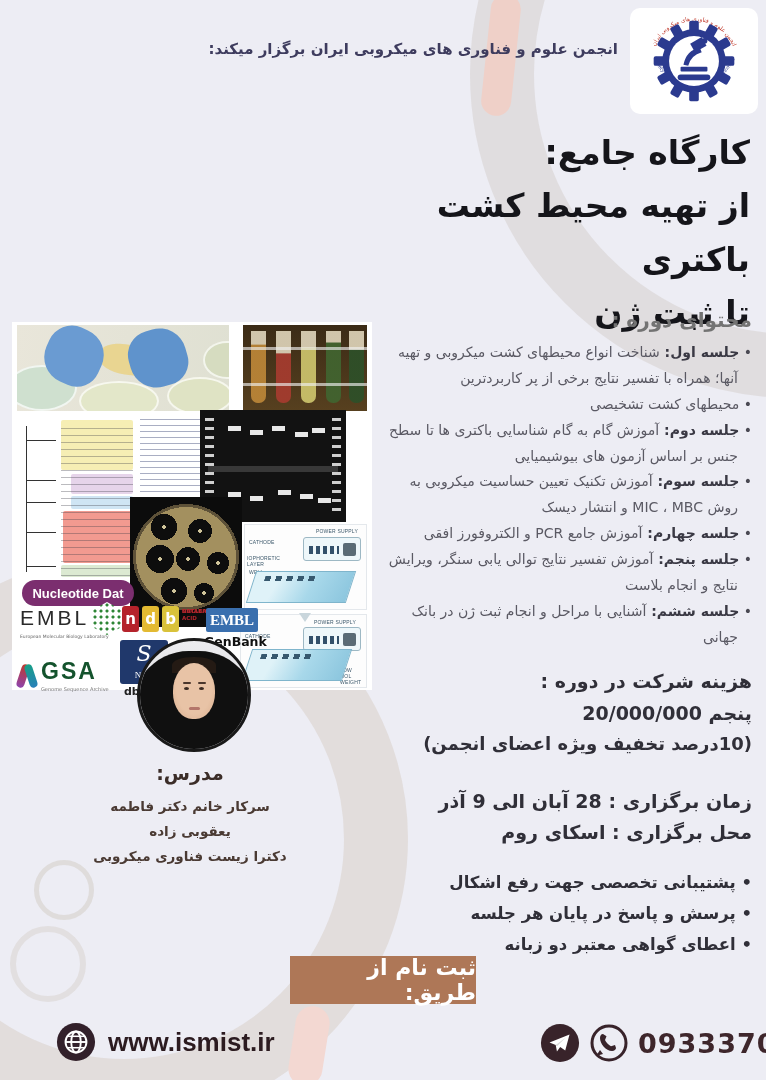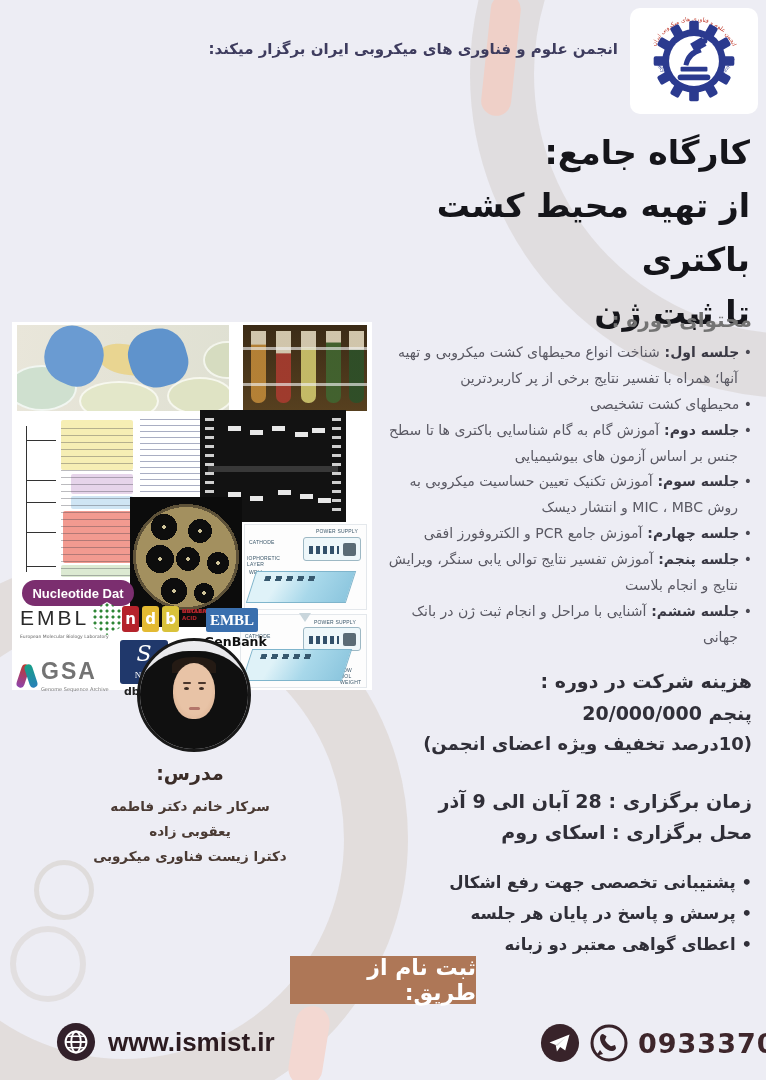--- a/index.html
+++ b/index.html
@@ -143,21 +143,21 @@
   .ncbi-gb .gb{left:0;top:26px;width:56px;font-size:12.5px;font-weight:bold;color:#111;}
   .dbsnp{left:108px;top:318px;width:52px;height:58px;}
   .dbsnp .box{left:0;top:0;width:48px;height:44px;background:#20386b;border-radius:3px;color:#fff;text-align:center;}
   .dbsnp .sglyph{left:0;top:1px;width:48px;font-size:22px;font-family:"DejaVu Serif",serif;font-style:italic;color:#fff;}
   .dbsnp .ncb{left:0;top:30px;width:48px;font-size:9px;color:#fff;font-family:"Liberation Serif",serif;}
   .dbsnp .dbs{left:4px;top:45px;font-size:11px;font-weight:bold;color:#222;}
   .gsa{left:5px;top:340px;width:104px;height:36px;}
   .gsa .helix{left:0;top:2px;width:22px;height:24px;}
   .gsa .g1a{left:2px;top:0;width:8px;height:24px;border-radius:8px;background:linear-gradient(#c0392b,#8e44ad);transform:rotate(18deg);}
   .gsa .g2a{left:10px;top:0;width:8px;height:24px;border-radius:8px;background:linear-gradient(#16a085,#2980b9);transform:rotate(-18deg);}
-  .gsa .wm{left:24px;top:-4px;font-size:23px;font-weight:bold;color:#737373;letter-spacing:2px;font-family:"Liberation Sans",sans-serif;}
+  .gsa .wm{left:24px;top:-4px;font-size:23px;font-weight:bold;color:#14532d;letter-spacing:2px;font-family:"Liberation Sans",sans-serif;}
   .gsa .sub{left:24px;top:24px;width:90px;font-size:5px;color:#777;}
   
   .inst-photo{position:absolute;left:137px;top:638px;width:108px;height:108px;border-radius:50%;
       border:3px solid #191919;background:linear-gradient(#ececef,#d4d4d9);overflow:hidden;z-index:4;}
   .inst-photo div{position:absolute;}
   .hijab{left:-14px;top:10px;width:136px;height:160px;background:#101010;border-radius:46% 46% 40% 40%;}
   .hairline{left:32px;top:16px;width:44px;height:16px;background:#241a14;border-radius:50% 50% 0 0;}
   .face{left:33px;top:22px;width:42px;height:56px;background:radial-gradient(ellipse at 50% 40%,#e8c3a6 60%,#d8ac8c);
       border-radius:50% 50% 46% 46%;}
   .eye{width:5px;height:3px;background:#3a2a22;border-radius:50%;top:46px;}

